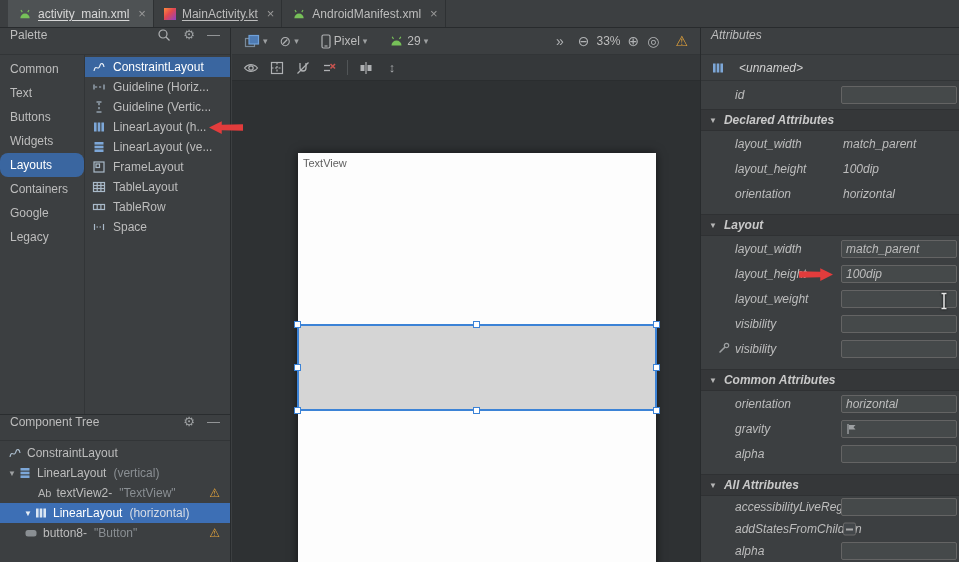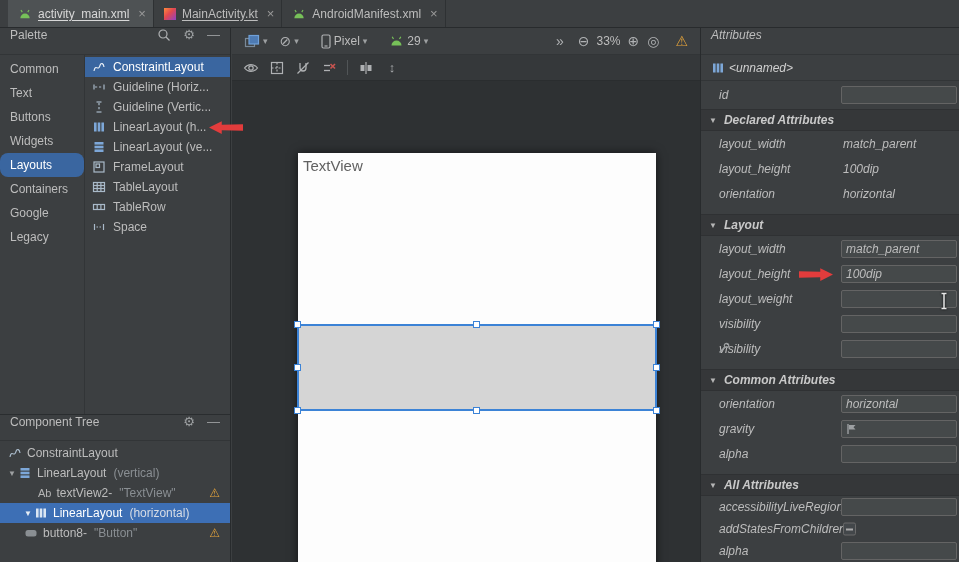--- a/index.html
+++ b/index.html
@@ -63,37 +63,37 @@
   .spacer { flex:1; }
   .zoom-label { color:#bdbdbd; padding:0 3px; }
   .warning-glyph { color:#e9a63a; font-size:14px; }
   .design-toolbar { height:26px; background:#35383a; border-bottom:1px solid #2a2d2f;
                     display:flex; align-items:center; padding:0 6px; }
   .dt-btn { width:26px; height:22px; display:flex; align-items:center; justify-content:center; }
   .vsep { width:1px; height:15px; background:#515557; margin:0 5px; }
   .canvas-surface { position:absolute; top:53px; left:0; right:0; bottom:0; overflow:hidden; }
   .phone { position:absolute; left:66px; top:72px; width:358px; bottom:-12px;
            background:#fdfdfd; box-shadow:0 0 9px rgba(0,0,0,.6); }
-  .textview-label { position:absolute; top:4px; left:5px; font-size:15px; color:#616161; }
+  .textview-label { position:absolute; top:4px; left:5px; font-size:11px; color:#616161; }
   .hlayout { position:absolute; left:0; top:172px; width:100%; height:85px; background:#d5d5d5; }
   .hlayout .btn-label { position:absolute; width:100%; top:50%; transform:translateY(-50%);
                         text-align:center; font-size:11px; color:#1f1f1f; letter-spacing:.4px; }
   .sel-outline { position:absolute; inset:-1px; border:2px solid #3c83d6; pointer-events:none; }
   .handle { position:absolute; width:7px; height:7px; background:#fff; border:1px solid #3c83d6; }
   .h-tl{top:-4px;left:-4px;} .h-tc{top:-4px;left:50%;margin-left:-4px;} .h-tr{top:-4px;right:-4px;}
   .h-ml{top:50%;margin-top:-4px;left:-4px;} .h-mr{top:50%;margin-top:-4px;right:-4px;}
   .h-bl{bottom:-4px;left:-4px;} .h-bc{bottom:-4px;left:50%;margin-left:-4px;} .h-br{bottom:-4px;right:-4px;}
 
   
   .right-panel { position:absolute; top:28px; left:700px; right:0; bottom:0;
                  border-left:1px solid #282b2d; background:#3c3f41; display:flex; flex-direction:column;font-style:italic; }
   .attr-body { flex:1; overflow:hidden; }
-  .component-row { height:26px; display:flex; align-items:center; gap:4px; padding-left:10px;
+  .component-row { height:26px; display:flex; align-items:center; gap:14px; padding-left:10px;
                    border-bottom:1px solid #323537; color:#d0d0d0; }
-  .attr-row { height:25px; position:relative; display:flex; align-items:center; padding-left:18px; }
+  .attr-row { height:25px; position:relative; display:flex; align-items:center; padding-left:34px; }
   .attr-row.short { height:22px; }
   .id-row { height:28px; }
   .val-text { position:absolute; left:142px; color:#bdbdbd; }
   .fld { position:absolute; left:140px; right:2px; top:50%; transform:translateY(-50%);
          height:18px; background:#45494a; border:1px solid #646464; border-radius:2px;
          line-height:16px; padding:0 4px; color:#bdbdbd; white-space:nowrap; overflow:hidden;
          display:flex; align-items:center; gap:4px; }
   .sec { height:22px; background:#353739; display:flex; align-items:center; gap:7px; padding-left:8px;
          color:#c9c9c9; font-weight:bold; border-top:1px solid #2f3133; border-bottom:1px solid #2f3133; }
   .sec.gap { margin-top:8px; }

